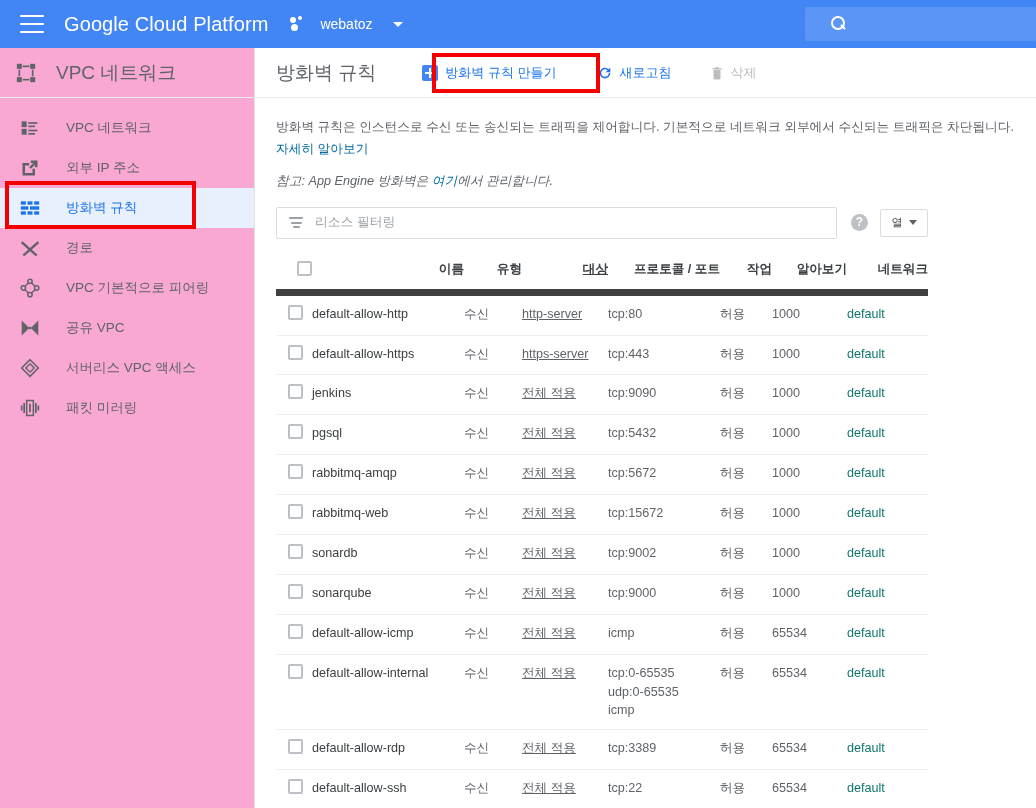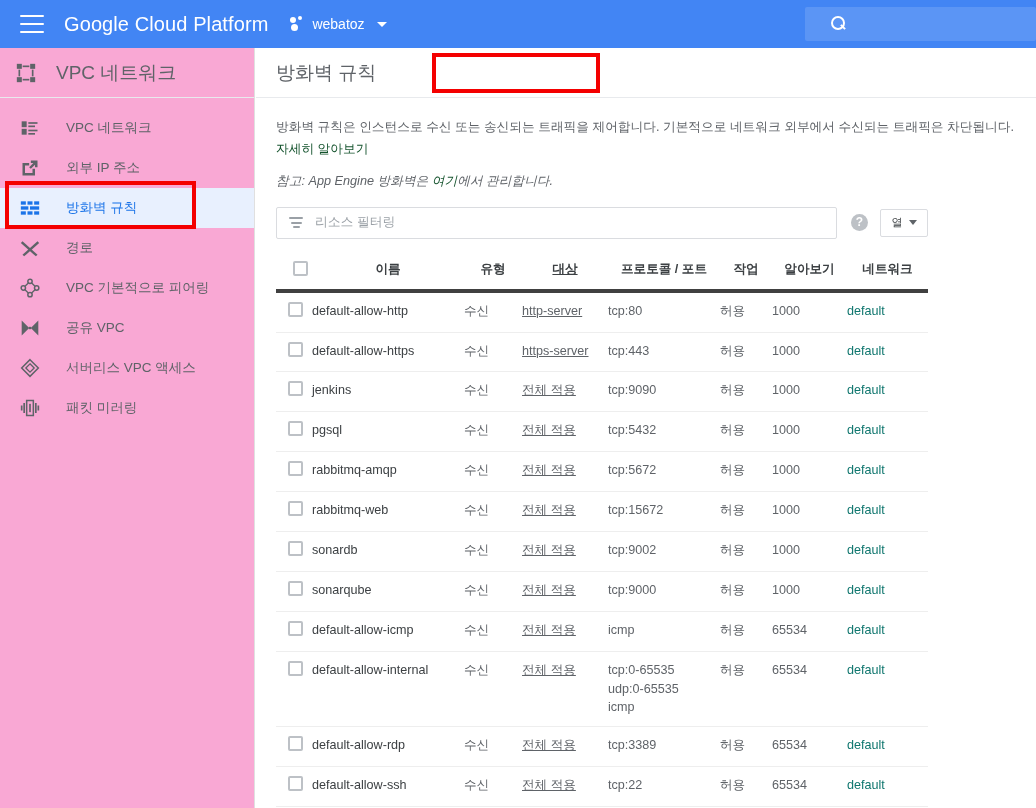--- a/index.html
+++ b/index.html
@@ -23,21 +23,21 @@
     margin-left: 20px; margin-right: 20px;
     display: flex; flex-direction: column; justify-content: space-between;
     cursor: pointer;
   }
   .hamburger span { display: block; height: 2px; background: #fff; border-radius: 1px; }
   .gcp-logo {
     color: #fff; font-size: 20px; letter-spacing: .1px;
     font-family: "Liberation Sans", sans-serif;
   }
   .project-chip {
-    display: flex; align-items: center; gap: 6px;
+    display: flex; align-items: center; gap: 14px;
     margin-left: 22px; cursor: pointer;
   }
   .project-icon { width: 16px; height: 16px; position: relative; display:inline-block; }
   .project-icon i { position: absolute; background: #fff; border-radius: 50%; display:block; }
   .project-icon i:nth-child(1) { width: 6px; height: 6px; left: 0; top: 1px; }
   .project-icon i:nth-child(2) { width: 4px; height: 4px; left: 8px; top: 0px; }
   .project-icon i:nth-child(3) { width: 7px; height: 7px; left: 1px; top: 8px; }
   .project-name { color: #fff; font-size: 14px; }
   .caret-down {
     width: 0; height: 0; border-left: 5px solid transparent;
@@ -114,21 +114,21 @@
     content: ""; position: absolute; background: #fff;
   }
   .plus-sq::before { left: 3px; top: 7px; width: 10px; height: 2px; }
   .plus-sq::after { left: 7px; top: 3px; width: 2px; height: 10px; }
   #redbox-create { position: absolute; left: 176px; top: 5px; width: 168px; height: 40px; border: 4px solid #f40000; }
 
   .desc {
     padding: 18px 20px 0 20px; color: #5f6368;
     font-size: 12.7px; line-height: 1.75;
   }
-  .desc a { color: #14532d; text-decoration: none; }
+  .desc a { color: #0369a1; text-decoration: none; }
   .desc .p2 { margin-top: 10px; font-style: italic; }
 
   
   .filter-row {
     margin: 14px 20px 0 20px; display: flex; align-items: center;
     width: 652px;
   }
   .filter-field {
     flex: 1; height: 32px; border: 1px solid #dadce0; border-radius: 2px;
     display: flex; align-items: center; padding-left: 12px; cursor: text;
@@ -149,22 +149,22 @@
     border: 1px solid #dadce0; border-radius: 2px;
     display: flex; align-items: center; justify-content: center; gap: 6px;
     cursor: pointer; padding: 0 8px;
   }
   .col-btn .lbl { font-size: 11px; color: #3c4043; }
   .col-btn .car { width:0;height:0;border-left:4px solid transparent;border-right:4px solid transparent;border-top:5px solid #5f6368; }
 
   
   .tbl { margin: 14px 20px 0 20px; width: 652px; border-collapse: collapse; }
   .tbl th {
-    text-align: center; font-size: 12.6px; color: #3c4043; font-weight: bold;
-    padding: 8px 0 10px 0; border-bottom: 4px solid #404040;
+    text-align: right; font-size: 12.6px; color: #3c4043; font-weight: bold;
+    padding: 8px 0 10px 0; border-bottom: 7px solid #404040;
     white-space: nowrap;
   }
   .tbl td {
     font-size: 12.6px; color: #5f6368; padding: 9px 0;
     border-bottom: 1px solid #eeeeee; vertical-align: top;
     white-space: pre-line; line-height: 1.5;
   }
   .tbl td.name { color: #3c4043; }
   .tbl td.netw { color: #0f766e; }
   .cb {
@@ -301,20 +301,38 @@
       <span class="label">패킷 미러링</span>
     </div>
   </div>
 
   <div class="redbox" id="redbox-sidebar"></div>
 </div>
 
 <div class="main">
   <div class="main-header">
     <span class="page-title">방화벽 규칙</span>
+    <div class="toolbar">
+      <div class="tb-btn primary">
+        <span class="plus-sq"></span>
+        <span>방화벽 규칙 만들기</span>
+      </div>
+      <div class="tb-btn normal">
+        <svg width="16" height="16" viewBox="0 0 24 24">
+          <path d="M17.6 6.4A8 8 0 1 0 20 12h-2.4a5.6 5.6 0 1 1-1.7-4L13 11h7V4z" fill="#1a73e8"></path>
+        </svg>
+        <span>새로고침</span>
+      </div>
+      <div class="tb-btn disabled">
+        <svg width="14" height="16" viewBox="0 0 24 24">
+          <path d="M6 7h12v14a2 2 0 0 1-2 2H8a2 2 0 0 1-2-2zM9 2h6l1 2h4v2H4V4h4z" fill="#bdbdbd"></path>
+        </svg>
+        <span>삭제</span>
+      </div>
+    </div>
     <div id="redbox-create"></div>
   </div>
 
   <div class="desc">
     <div class="p1">
       <span>방화벽 규칙은 인스턴스로 수신 또는 송신되는 트래픽을 제어합니다. 기본적으로 네트워크 외부에서 수신되는 트래픽은 차단됩니다. </span><a href="#">자세히 알아보기</a>
     </div>
     <div class="p2">
       <span>참고: App Engine 방화벽은 </span><a href="#">여기</a><span>에서 관리합니다.</span>
     </div>

